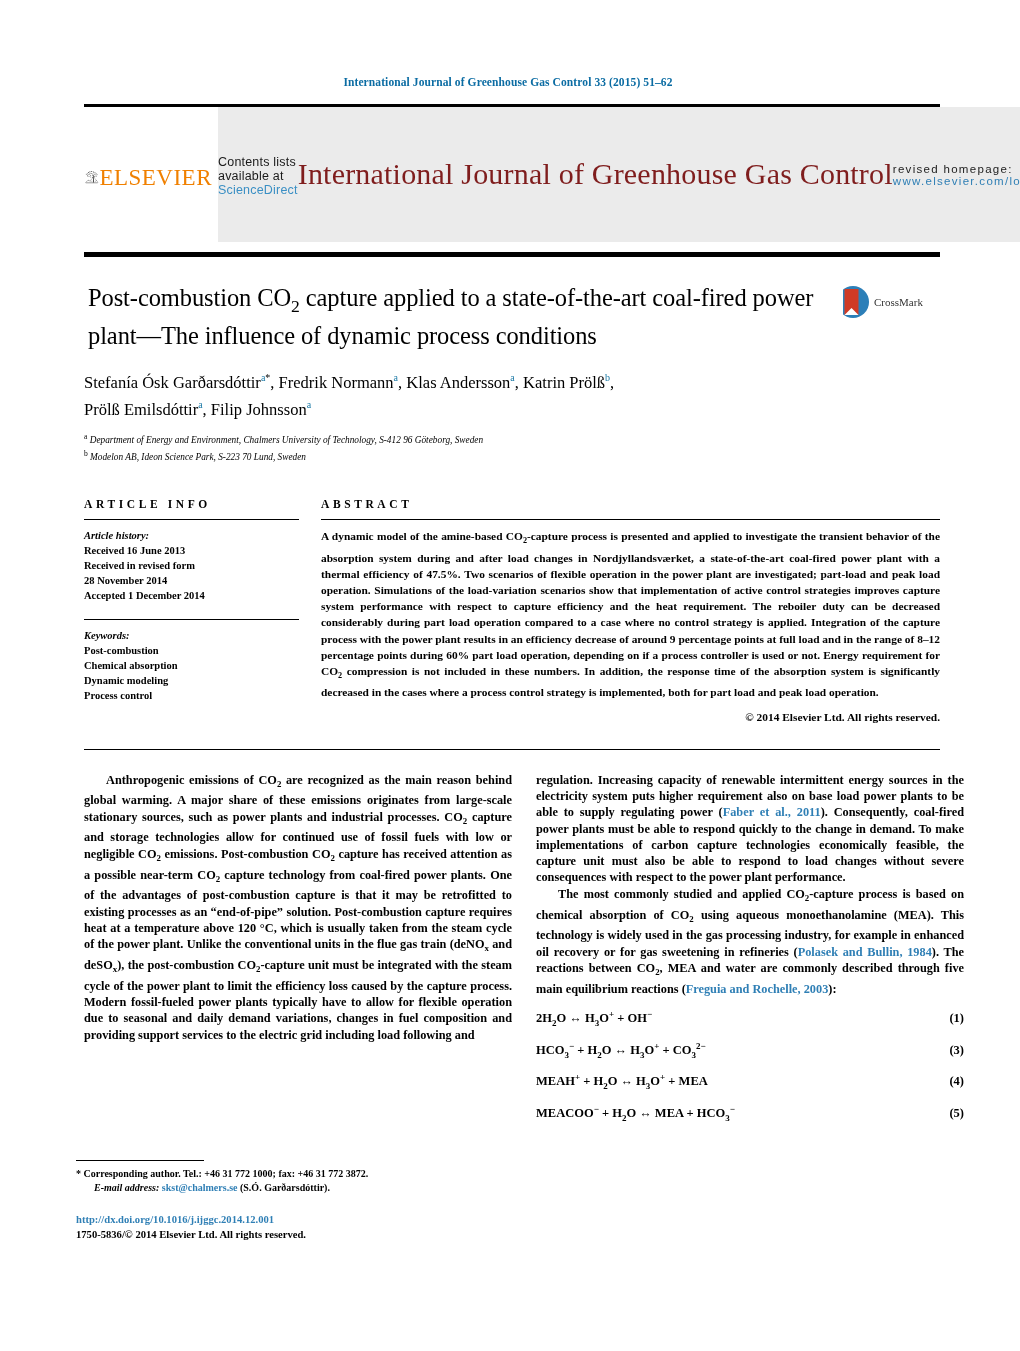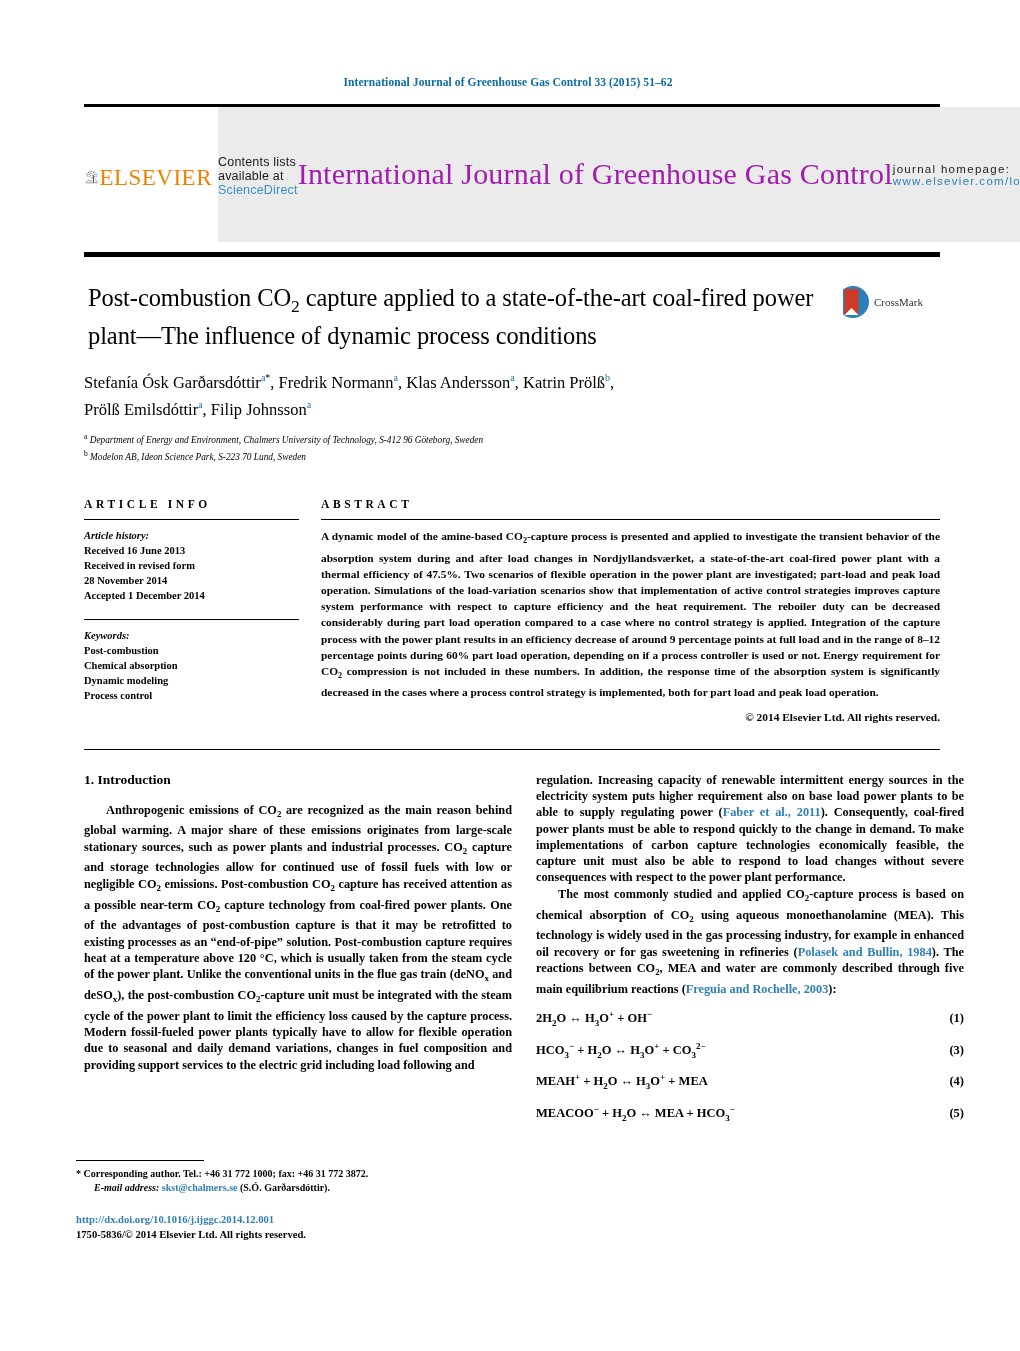--- a/index.html
+++ b/index.html
@@ -74,21 +74,21 @@
     font-size: 12.5px;
     color: #1a1a1a;
     letter-spacing: .2px;
     margin-top: 2px;
   }
   .contents-line .sd { color: #3a8fc4; }
   .journal-title {
     font-size: 30px;
     letter-spacing: .2px;
     margin: 20px 0 22px 0;
-    color: #a21caf;
+    color: #7f1d1d;
     white-space: nowrap;
   }
   .homepage-line {
     font-family: "Liberation Sans", sans-serif;
     font-size: 11.5px;
     letter-spacing: 1.3px;
     color: #222;
   }
   .homepage-line .url { color: #2f7fb5; text-align: center; }
 
@@ -350,21 +350,21 @@
       </svg>
       <div class="elsevier-word">ELSEVIER</div>
     </div>
 
     <div class="center-band">
       <div class="contents-line">
         <span>Contents lists available at </span><span class="sd">ScienceDirect</span>
       </div>
       <div class="journal-title">International Journal of Greenhouse Gas Control</div>
       <div class="homepage-line">
-        <span>journal homepage: </span><span class="url">www.elsevier.com/locate/ijggc</span>
+        <span>revised homepage: </span><span class="url">www.elsevier.com/locate/ijggc</span>
       </div>
     </div>
 
     <div class="cover-thumb">
       <div class="cover-leftbar"></div>
       <div class="cover-elsevier-box">
           <i></i>
           <i></i>
           <i></i>
           <i></i>
@@ -436,21 +436,20 @@
       <div class="abstract-text">A dynamic model of the amine-based CO<sub>2</sub>-capture process is presented and applied to investigate the transient behavior of the absorption system during and after load changes in Nordjyllandsværket, a state-of-the-art coal-fired power plant with a thermal efficiency of 47.5%. Two scenarios of flexible operation in the power plant are investigated; part-load and peak load operation. Simulations of the load-variation scenarios show that implementation of active control strategies improves capture system performance with respect to capture efficiency and the heat requirement. The reboiler duty can be decreased considerably during part load operation compared to a case where no control strategy is applied. Integration of the capture process with the power plant results in an efficiency decrease of around 9 percentage points at full load and in the range of 8–12 percentage points during 60% part load operation, depending on if a process controller is used or not. Energy requirement for CO<sub>2</sub> compression is not included in these numbers. In addition, the response time of the absorption system is significantly decreased in the cases where a process control strategy is implemented, both for part load and peak load operation.</div>
       <div class="copyright">© 2014 Elsevier Ltd. All rights reserved.</div>
     </div>
   </div>
 
   <div class="rule-after-abstract"></div>
 
   <div class="body-cols">
 
     <div class="bcol left">
-      <h2 class="section-title">1.  Introduction</h2>
       <p class="body-p">Anthropogenic emissions of CO<sub>2</sub> are recognized as the main reason behind global warming. A major share of these emissions originates from large-scale stationary sources, such as power plants and industrial processes. CO<sub>2</sub> capture and storage technologies allow for continued use of fossil fuels with low or negligible CO<sub>2</sub> emissions. Post-combustion CO<sub>2</sub> capture has received attention as a possible near-term CO<sub>2</sub> capture technology from coal-fired power plants. One of the advantages of post-combustion capture is that it may be retrofitted to existing processes as an “end-of-pipe” solution. Post-combustion capture requires heat at a temperature above 120 °C, which is usually taken from the steam cycle of the power plant. Unlike the conventional units in the flue gas train (deNO<sub>x</sub> and deSO<sub>x</sub>), the post-combustion CO<sub>2</sub>-capture unit must be integrated with the steam cycle of the power plant to limit the efficiency loss caused by the capture process. Modern fossil-fueled power plants typically have to allow for flexible operation due to seasonal and daily demand variations, changes in fuel composition and providing support services to the electric grid including load following and</p>
     </div>
 
     <div class="bcol right">
       <p class="body-p cont">regulation. Increasing capacity of renewable intermittent energy sources in the electricity system puts higher requirement also on base load power plants to be able to supply regulating power (<span style="color:#2f7fb5">Faber et al., 2011</span>). Consequently, coal-fired power plants must be able to respond quickly to the change in demand. To make implementations of carbon capture technologies economically feasible, the capture unit must also be able to respond to load changes without severe consequences with respect to the power plant performance.</p>
       <p class="body-p">The most commonly studied and applied CO<sub>2</sub>-capture process is based on chemical absorption of CO<sub>2</sub> using aqueous monoethanolamine (MEA). This technology is widely used in the gas processing industry, for example in enhanced oil recovery or for gas sweetening in refineries (<span style="color:#2f7fb5">Polasek and Bullin, 1984</span>). The reactions between CO<sub>2</sub>, MEA and water are commonly described through five main equilibrium reactions (<span style="color:#2f7fb5">Freguia and Rochelle, 2003</span>):</p>
 
       <div class="equations">
         <div class="eq-row">
           <span class="eq-body">2H<sub>2</sub>O ↔ H<sub>3</sub>O<sup>+</sup> + OH<sup>−</sup></span>

